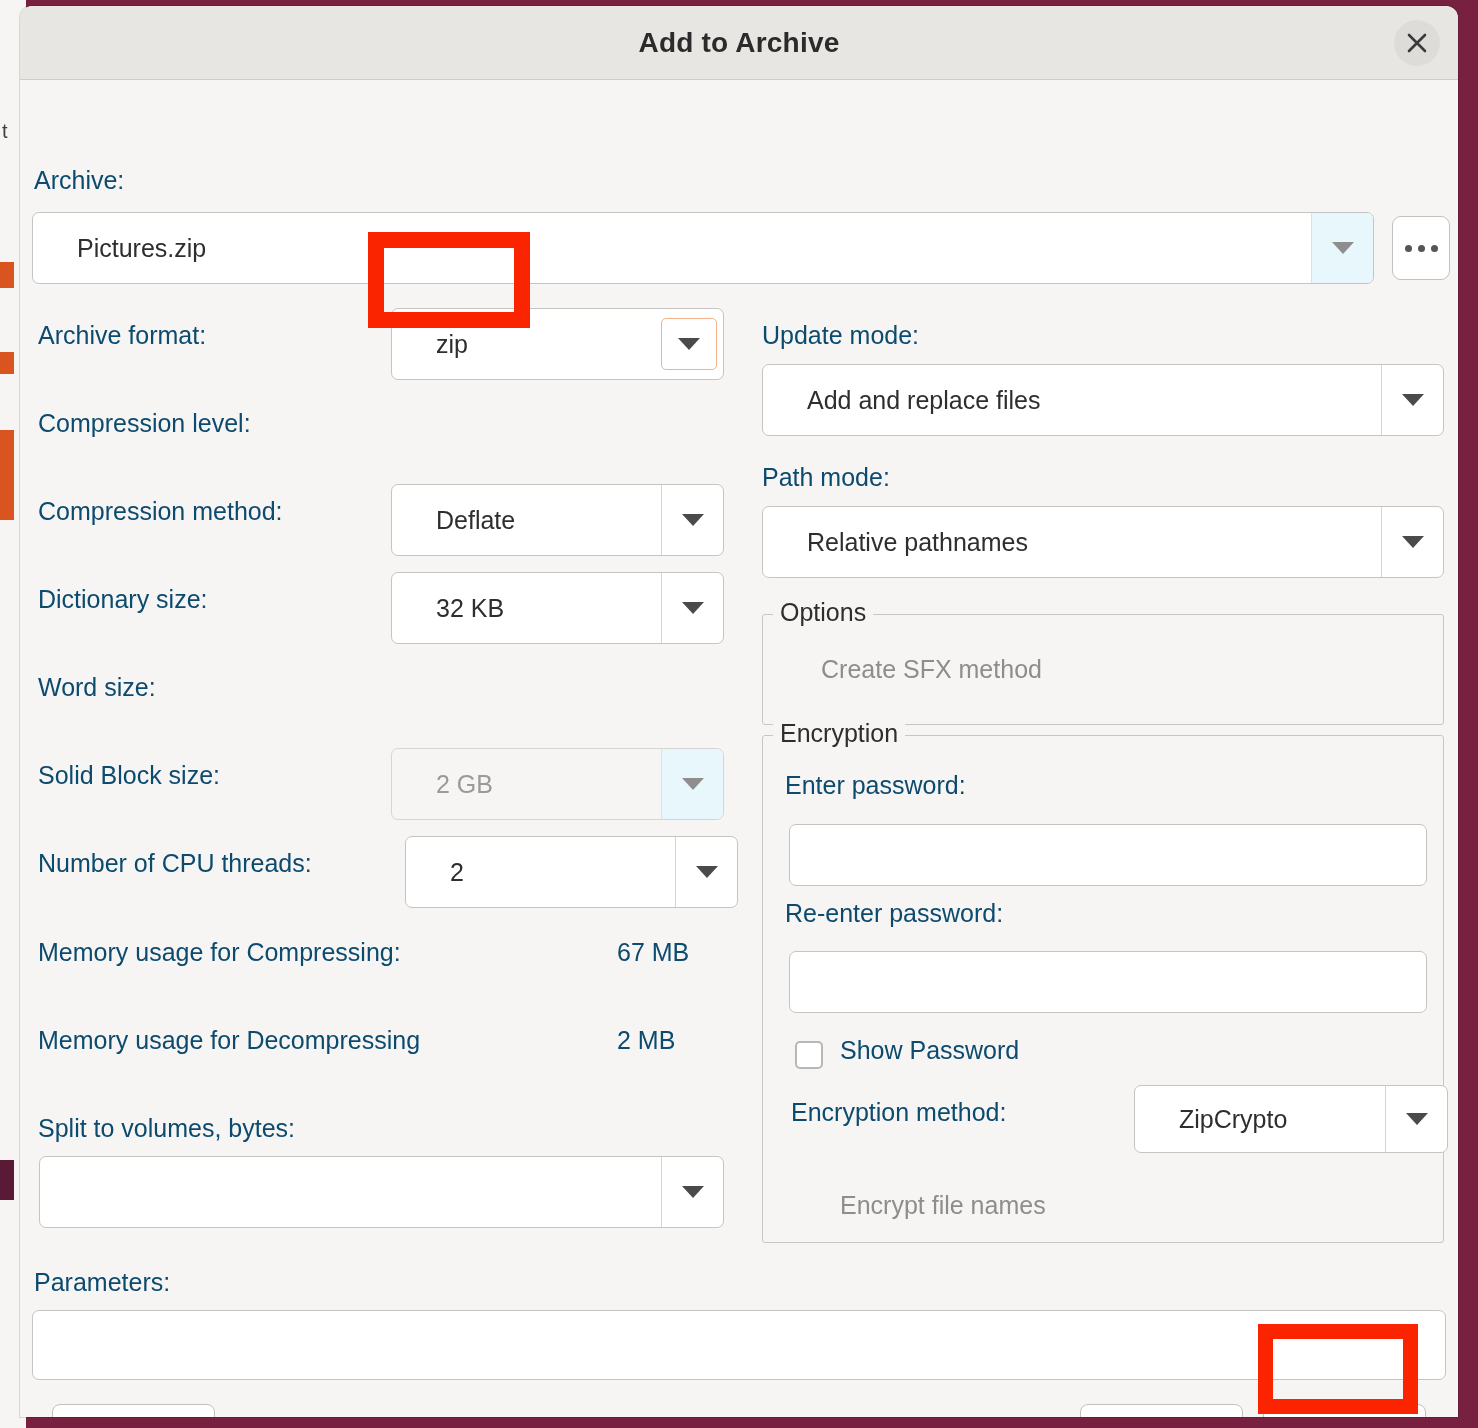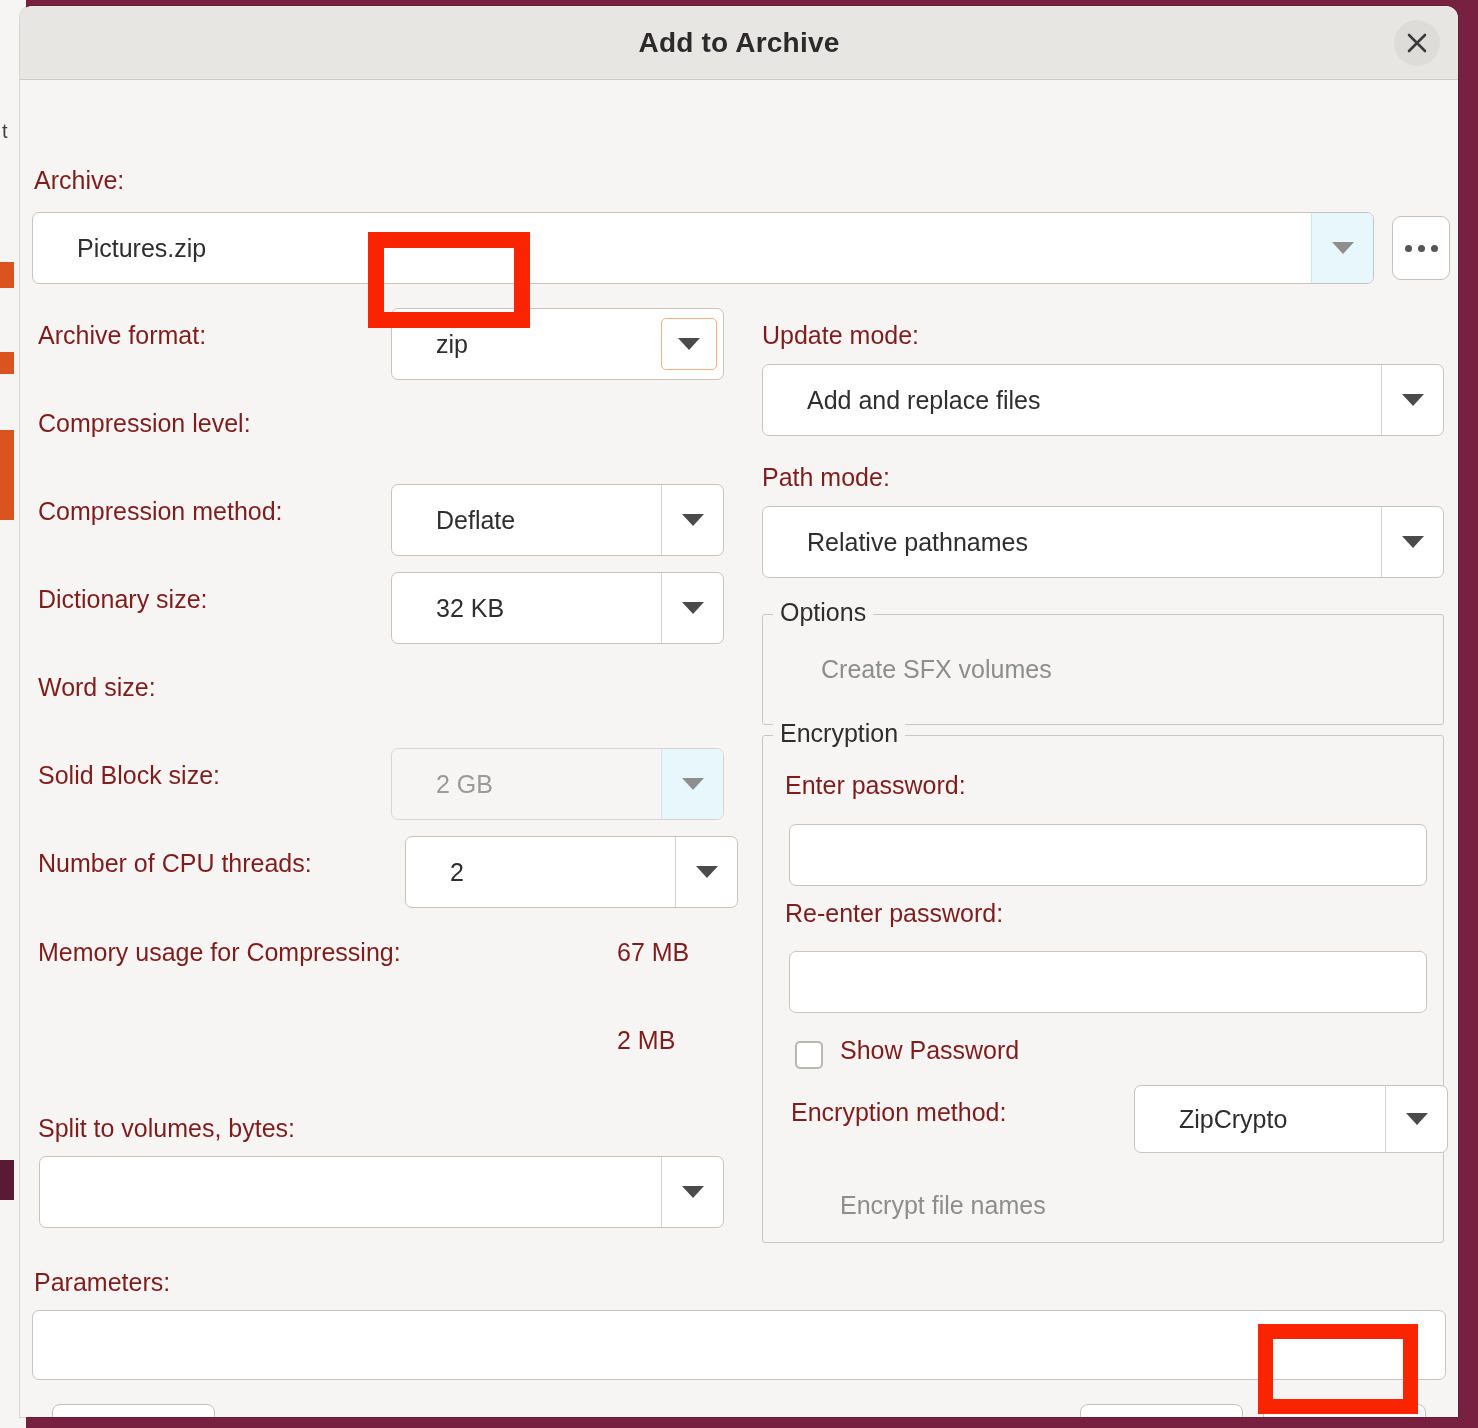--- a/index.html
+++ b/index.html
@@ -90,21 +90,21 @@
   .content {
     position: relative;
     height: 1337px;
     background: #f6f5f4;
   }
 
   
   .lbl {
     position: absolute;
     font-size: 25px;
-    color: #7f1d1d;
+    color: #0c4a6e;
     white-space: nowrap;
   }
   .lbl.dim { color: #8d8d8d; }
 
   
   .combo {
     position: absolute;
     background: #ffffff;
     border: 1px solid #c6c4c0;
     border-radius: 7px;
@@ -324,20 +324,21 @@
     <div class="combo" style="left:385px; top:756px; width:333px; height:72px;">
       <div class="val">2</div>
       <div class="arrowbox">
           <span class="caret"></span>
         </div>
     </div>
 
     <div class="lbl" style="left:18px; top:858px;">Memory usage for Compressing:</div>
     <div class="lbl" style="left:597px; top:858px;">67 MB</div>
 
+    <div class="lbl" style="left:18px; top:946px;">Memory usage for Decompressing</div>
     <div class="lbl" style="left:597px; top:946px;">2 MB</div>
 
     <div class="lbl" style="left:18px; top:1034px;">Split to volumes, bytes:</div>
     <div class="combo" style="left:19px; top:1076px; width:685px; height:72px;">
       <div class="val"></div>
       <div class="arrowbox">
           <span class="caret"></span>
         </div>
     </div>
 
@@ -352,21 +353,21 @@
     <div class="lbl" style="left:742px; top:383px;">Path mode:</div>
     <div class="combo" style="left:742px; top:426px; width:682px; height:72px;">
       <div class="val">Relative pathnames</div>
       <div class="arrowbox">
           <span class="caret"></span>
         </div>
     </div>
 
     <div class="group" style="left:742px; top:534px; width:682px; height:111px;padding-left:18px;">
       <div class="legend">Options</div>
-      <div class="lbl dim" style="left:58px; top:40px;">Create SFX volumes</div>
+      <div class="lbl dim" style="left:58px; top:40px;">Create SFX method</div>
     </div>
 
     <div class="group" style="left:742px; top:655px; width:682px; height:508px;">
       <div class="legend">Encryption</div>
 
       <div class="lbl" style="left:22px; top:35px;">Enter password:</div>
       <div class="textinput" style="left:26px; top:88px; width:638px; height:62px;">
         <span></span>
       </div>
 

